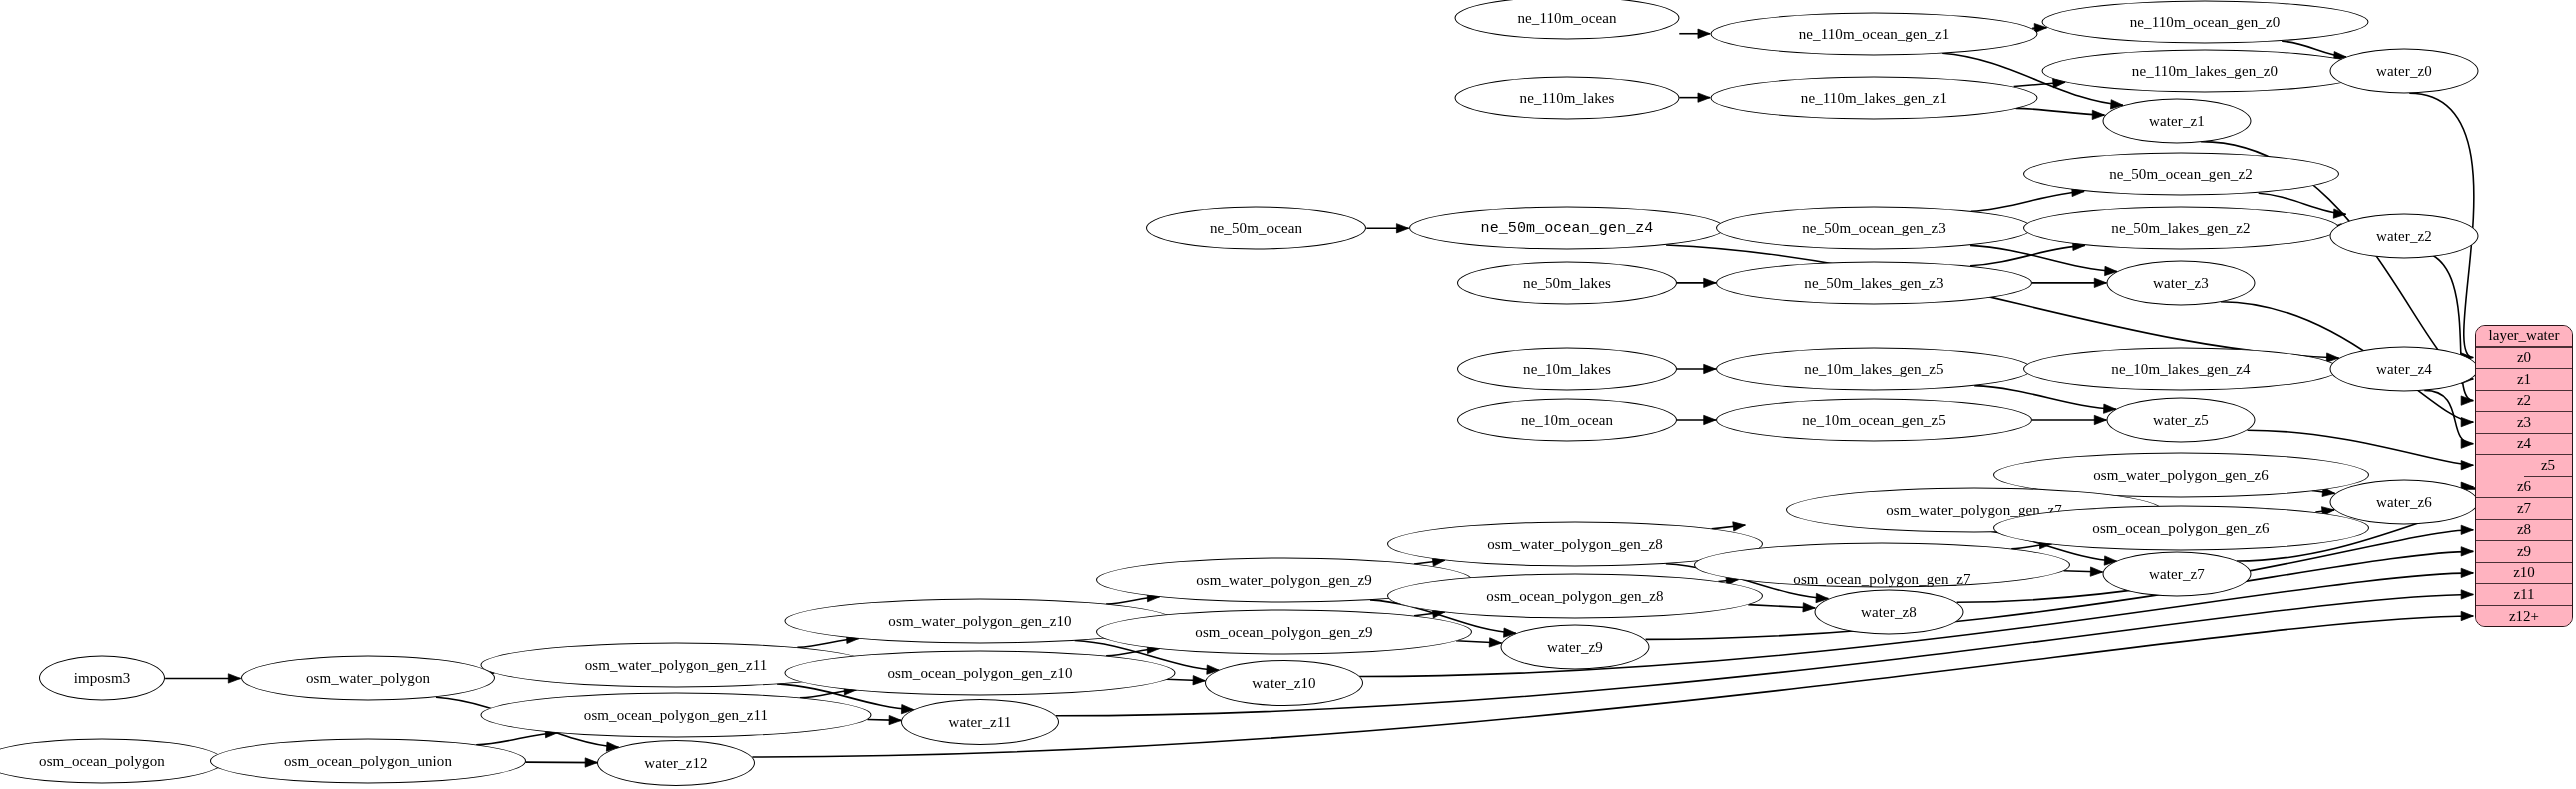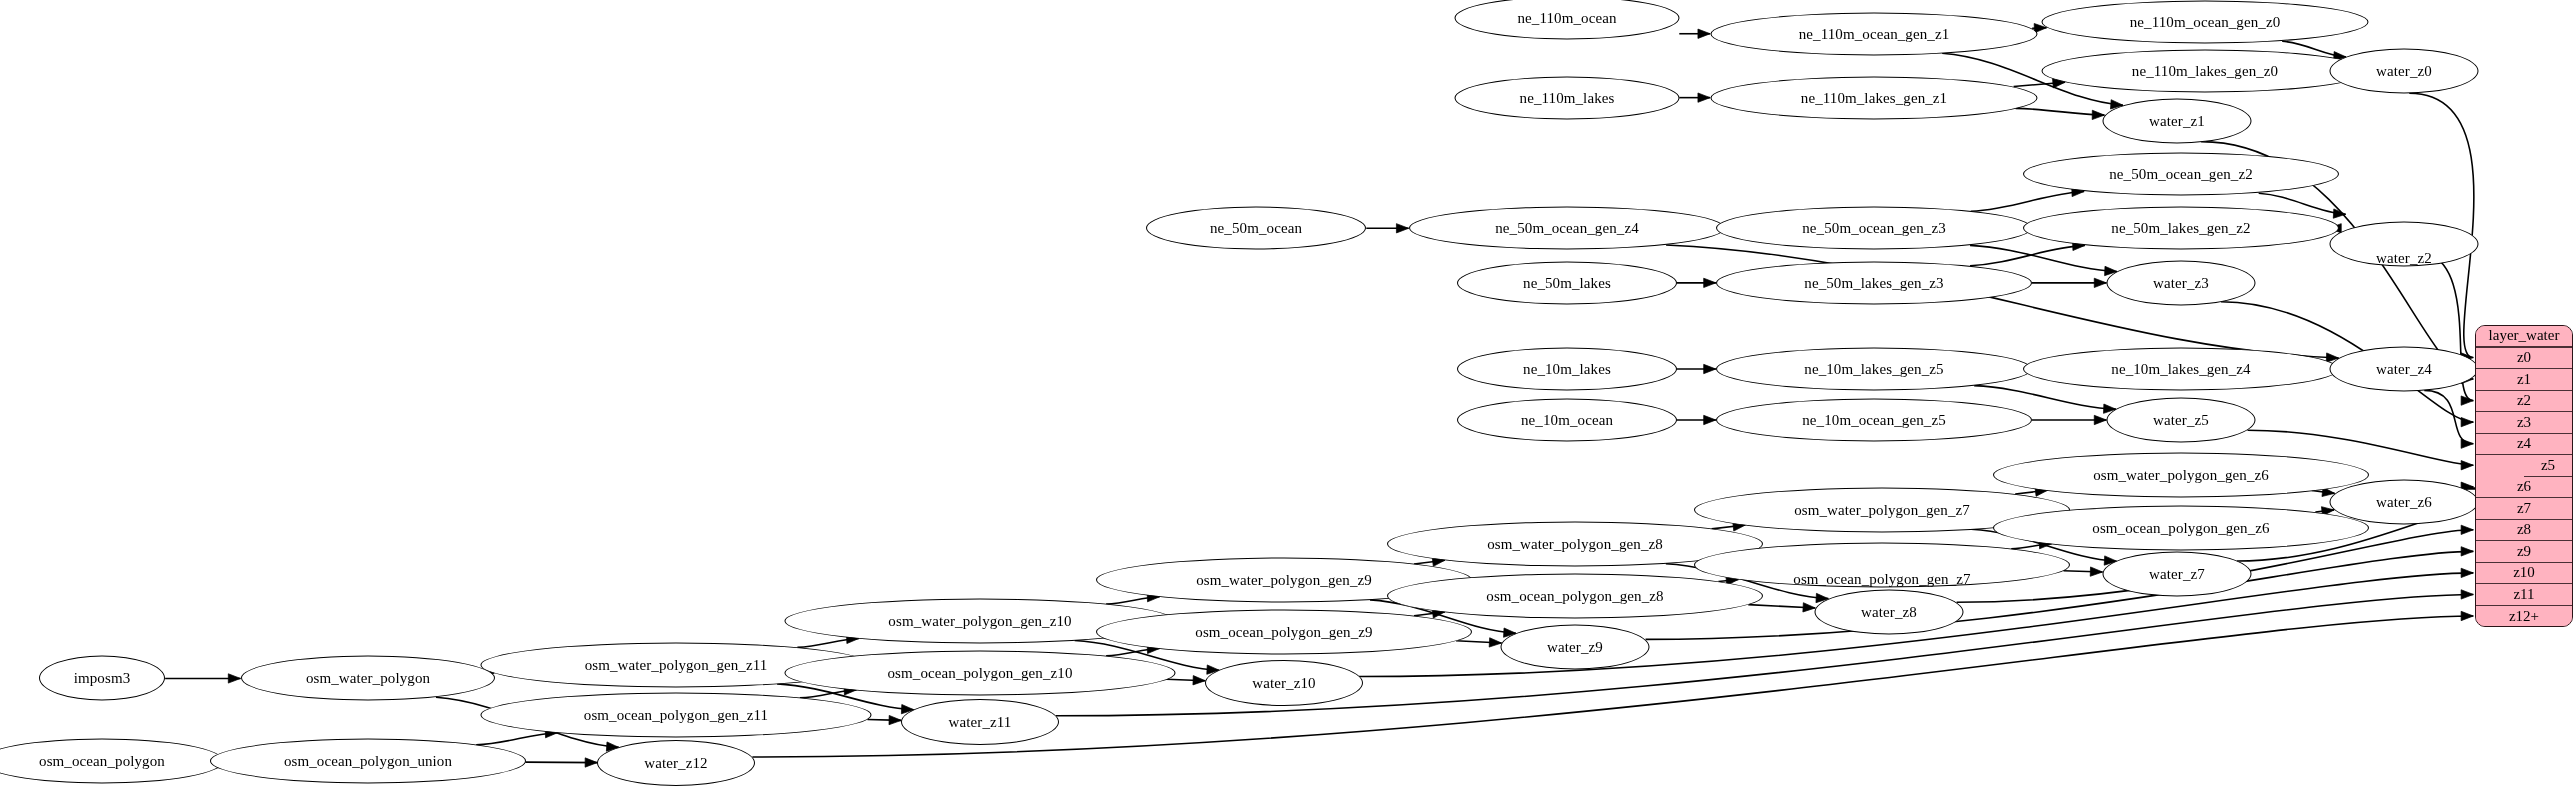--- a/index.html
+++ b/index.html
@@ -240,39 +240,39 @@
       </div>
       <div class="node" style="left: 2404px; top: 71px; width: 149px; height: 45px;">
         <span class="node-label">water_z0</span>
       </div>
       <div class="node" style="left: 2177px; top: 121px; width: 149px; height: 45px;">
         <span class="node-label">water_z1</span>
       </div>
       <div class="node" style="left: 1256px; top: 228px; width: 220px; height: 43px;">
         <span class="node-label">ne_50m_ocean</span>
       </div>
-      <div class="node" style="left: 1567px; top: 228px; width: 316px; height: 43px;">
+      <div class="node" style="left: 1567px; top: 228px; width: 316px; height: 43px; font-family: Liberation Mono, monospace;">
         <span class="node-label">ne_50m_ocean_gen_z4</span>
       </div>
       <div class="node" style="left: 1874px; top: 228px; width: 316px; height: 43px;">
         <span class="node-label">ne_50m_ocean_gen_z3</span>
       </div>
       <div class="node" style="left: 2181px; top: 174px; width: 316px; height: 43px;">
         <span class="node-label">ne_50m_ocean_gen_z2</span>
       </div>
       <div class="node" style="left: 1567px; top: 283px; width: 220px; height: 43px;">
         <span class="node-label">ne_50m_lakes</span>
       </div>
       <div class="node" style="left: 1874px; top: 283px; width: 316px; height: 43px;">
         <span class="node-label">ne_50m_lakes_gen_z3</span>
       </div>
       <div class="node" style="left: 2181px; top: 228px; width: 316px; height: 43px;">
         <span class="node-label">ne_50m_lakes_gen_z2</span>
       </div>
-      <div class="node" style="left: 2404px; top: 244px; width: 149px; height: 45px; align-items: flex-end;">
+      <div class="node" style="left: 2404px; top: 236px; width: 149px; height: 45px;">
         <span class="node-label">water_z2</span>
       </div>
       <div class="node" style="left: 2181px; top: 283px; width: 149px; height: 45px;">
         <span class="node-label">water_z3</span>
       </div>
       <div class="node" style="left: 1567px; top: 369px; width: 220px; height: 43px;">
         <span class="node-label">ne_10m_lakes</span>
       </div>
       <div class="node" style="left: 1874px; top: 369px; width: 316px; height: 43px;">
         <span class="node-label">ne_10m_lakes_gen_z5</span>
@@ -288,21 +288,21 @@
       </div>
       <div class="node" style="left: 1874px; top: 420px; width: 316px; height: 43px;">
         <span class="node-label">ne_10m_ocean_gen_z5</span>
       </div>
       <div class="node" style="left: 2181px; top: 420px; width: 149px; height: 45px;">
         <span class="node-label">water_z5</span>
       </div>
       <div class="node" style="left: 2181px; top: 475px; width: 376px; height: 45px;">
         <span class="node-label">osm_water_polygon_gen_z6</span>
       </div>
-      <div class="node" style="left: 1882px; top: 510px; width: 376px; height: 45px;">
+      <div class="node" style="left: 1974px; top: 510px; width: 376px; height: 45px;">
         <span class="node-label">osm_water_polygon_gen_z7</span>
       </div>
       <div class="node" style="left: 2181px; top: 528px; width: 376px; height: 45px;">
         <span class="node-label">osm_ocean_polygon_gen_z6</span>
       </div>
       <div class="node" style="left: 2404px; top: 502px; width: 149px; height: 45px;">
         <span class="node-label">water_z6</span>
       </div>
       <div class="node" style="left: 1575px; top: 544px; width: 376px; height: 45px;">
         <span class="node-label">osm_water_polygon_gen_z8</span>

